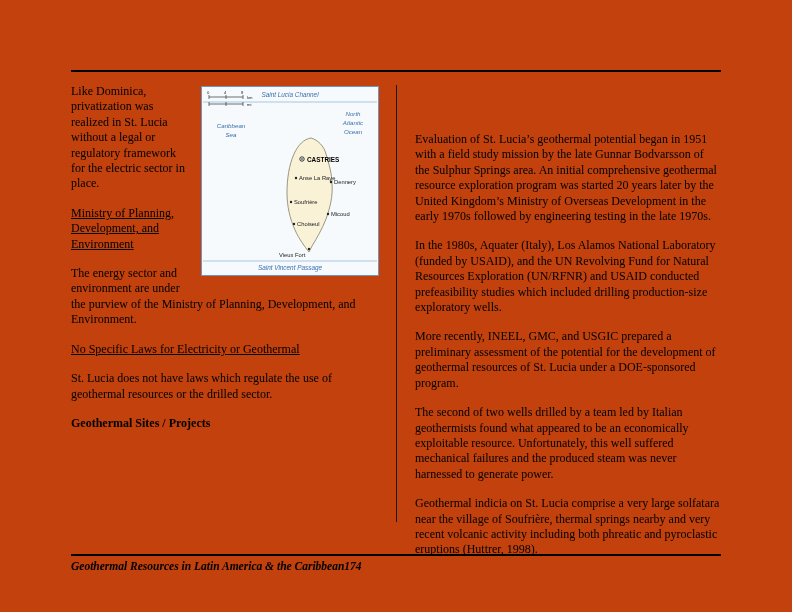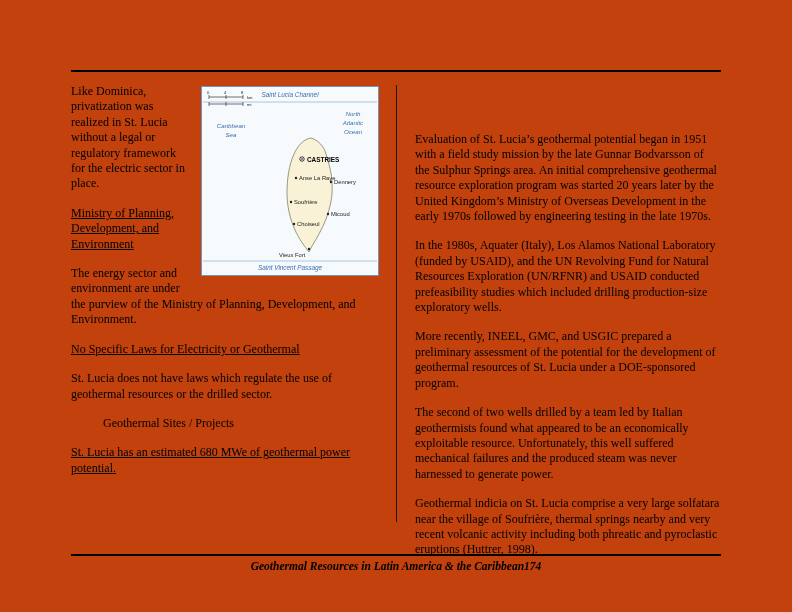--- a/index.html
+++ b/index.html
@@ -8,28 +8,28 @@
     font-family:"Liberation Serif", serif; color:#000; overflow:hidden;
     margin:0 auto;
   }
   .top-rule { position:absolute; left:71px; top:70px; width:650px; height:2px; background:#000; }
   .columns { position:absolute; left:71px; top:84px; width:650px; height:440px; }
   .col-left { position:absolute; left:0; top:0; width:308px; font-size:12px; line-height:15.4px; }
   .col-right { position:absolute; left:344px; top:0; width:306px; font-size:12px; line-height:15.4px;margin-top:48px; }
   .v-divider { position:absolute; left:325px; top:1px; width:1px; height:437px; background:#1a1a1a; }
   p { margin:0 0 14px 0; }
   .u { text-decoration:underline; }
-  .bold { font-weight:normal;margin-left:32px; }
+  .bold { font-weight:bold; }
   .map-figure {
     float:right; width:178px; height:190px; margin:2px 0 13px 9px;
   }
   .footer-rule { position:absolute; left:71px; top:554px; width:650px; height:2px; background:#000; }
   .footer {
     position:absolute; left:71px; top:560px; width:650px;
-    display:flex; justify-content:center;
+    display:flex; justify-content:flex-start;
     font-style:italic; font-weight:bold; font-size:11.5px;
   }
   .map-sans { font-family:"Liberation Sans", sans-serif; }
 </style>
 </head>
 <body>
 
 <div class="page">
 
   <div class="top-rule"></div>
@@ -102,21 +102,20 @@
       <p class="u">Ministry of Planning, Development, and Environment</p>
 
       <p>The energy sector and environment are under the purview of the Ministry of Planning, Development, and Environment.</p>
 
       <p class="u">No Specific Laws for Electricity or Geothermal</p>
 
       <p>St. Lucia does not have laws which regulate the use of geothermal resources or the drilled sector.</p>
 
       <p class="bold">Geothermal Sites / Projects</p>
 
-      <p class="u">St. Lucia has an estimated 680 MWe of geothermal power potential.</p>
 
     </div>
 
     <div class="v-divider"></div>
 
     <div class="col-right">
       <p>Evaluation of St. Lucia’s geothermal potential began in 1951 with a field study mission by the late Gunnar Bodvarsson of the Sulphur Springs area.  An initial comprehensive geothermal resource exploration program was started 20 years later by the United Kingdom’s Ministry of Overseas Development in the early 1970s followed by engineering testing in the late 1970s.</p>
       <p>In the 1980s, Aquater (Italy), Los Alamos National Laboratory (funded by USAID), and the UN Revolving Fund for Natural Resources Exploration (UN/RFNR) and USAID conducted prefeasibility studies which included drilling production-size exploratory wells.</p>
       <p>More recently, INEEL, GMC, and USGIC prepared a preliminary assessment of the potential for the development of geothermal resources of St. Lucia under a DOE-sponsored program.</p>
       <p>The second of two wells drilled by a team led by Italian geothermists found what appeared to be an economically exploitable resource. Unfortunately, this well suffered mechanical failures and the produced steam was never harnessed to generate power.</p>

